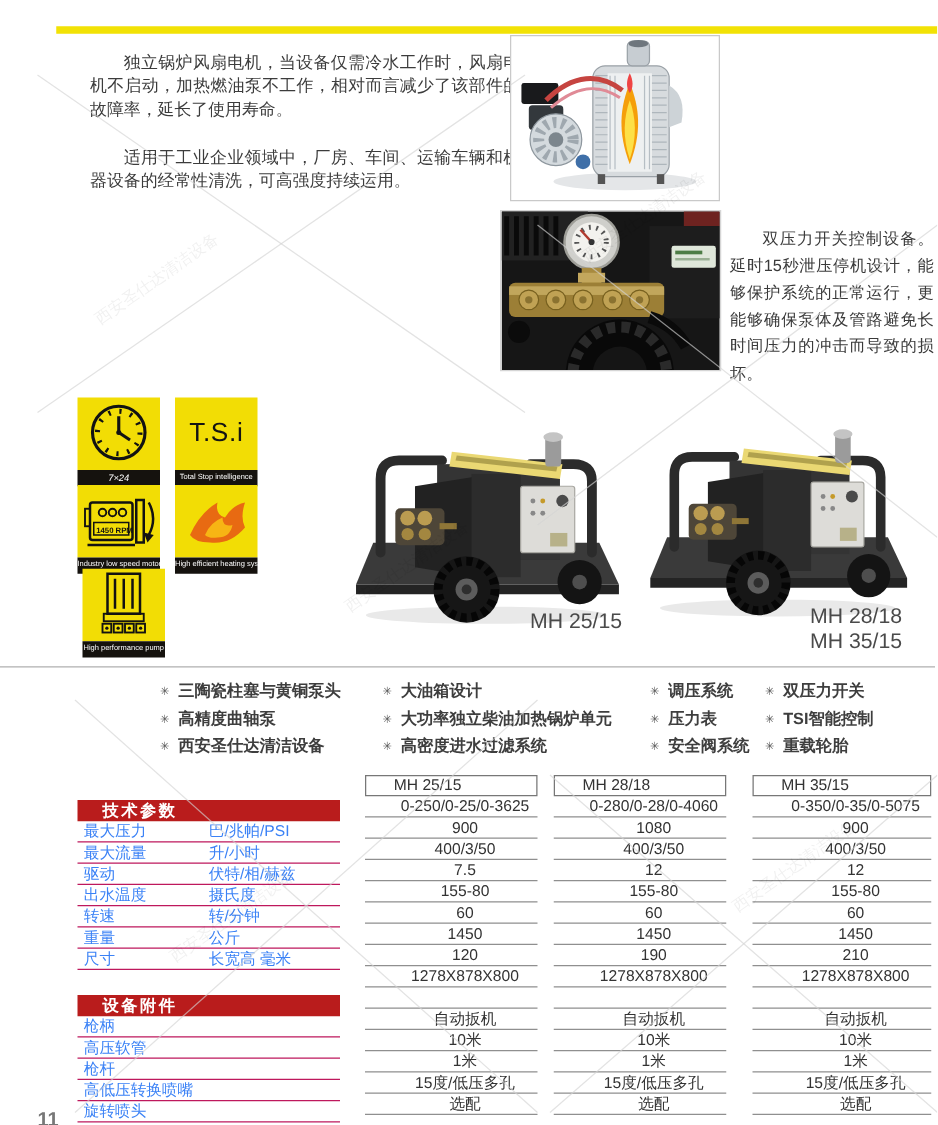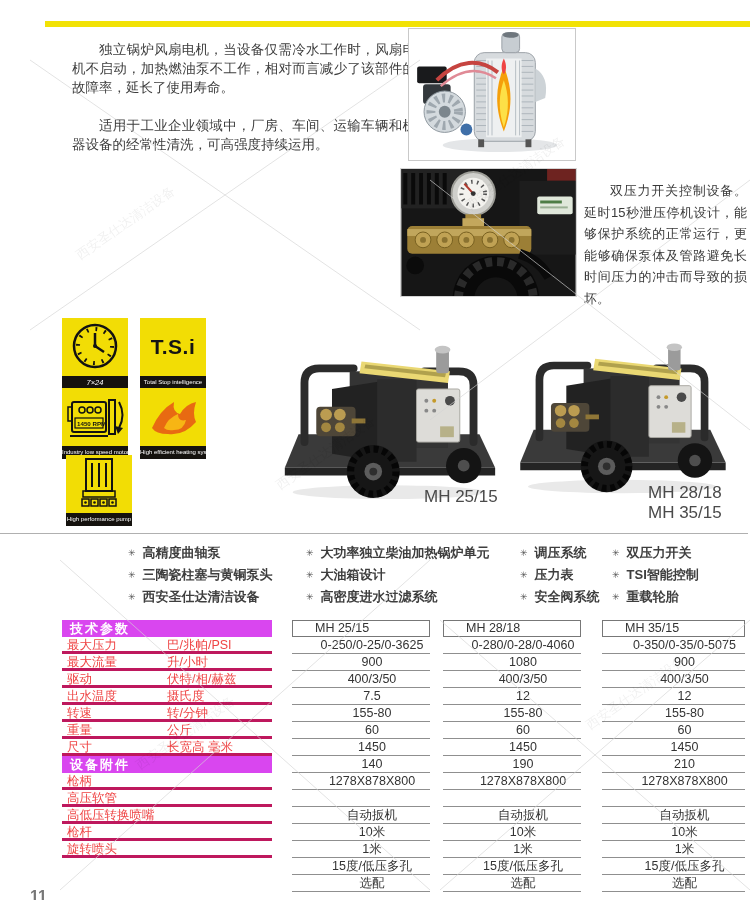--- a/index.html
+++ b/index.html
@@ -26,21 +26,21 @@
   
   .badge{position:absolute;width:66px;}
   .badge .art{height:58px;background:#f2dd05;display:flex;align-items:center;justify-content:center;}
   .badge .lbl{height:13px;background:#15120e;color:#fff;font-size:6px;line-height:13px;
               text-align:center;white-space:nowrap;overflow:hidden;}
   .b-clock{left:62px;top:318px;}
   .b-tsi{left:140px;top:318px;}
   .b-motor{left:62px;top:388px;}
   .b-flame{left:140px;top:388px;}
   .b-pump{left:66px;top:455px;}
-  .tsi-text{font-weight:700;font-size:21px;color:#141414;letter-spacing:0.5px;}
+  .tsi-text{font-weight:400;font-size:21px;color:#141414;letter-spacing:0.5px;}
   .b-clock .lbl{font-size:7.5px;font-style:italic;}
 
   
   .machine1{position:absolute;left:270px;top:332px;width:238px;height:172px;}
   .machine2{position:absolute;left:498px;top:330px;width:248px;height:168px;}
   .model-label{position:absolute;font-size:17px;color:#4a4a4a;line-height:20px;}
   .ml1{left:424px;top:487px;}
   .ml2{left:648px;top:483px;text-align:left;}
 
   
@@ -51,24 +51,24 @@
 
   .divider{position:absolute;left:0;top:533px;width:748px;height:1px;background:#b0b0b0;}
 
   
   .spec{position:absolute;left:0;top:620px;}
   .col{position:absolute;top:0;}
   .cl{left:62px;width:210px;}
   .cm0{left:292px;width:138px;}
   .cm1{left:443px;width:138px;}
   .cm2{left:602px;width:143px;}
-  .sec-bar{height:17px;background:#d946ef;color:#fff;font-size:13px;font-weight:bold;
-           line-height:17px;padding-left:8px;letter-spacing:2px;box-sizing:border-box;}
-  .lrow{height:17px;line-height:16px;border-bottom:3px solid #be185d;font-size:12.5px;
-        color:#ef4444;box-sizing:border-box;white-space:nowrap;}
+  .sec-bar{height:17px;background:#b91c1c;color:#fff;font-size:13px;font-weight:bold;
+           line-height:17px;padding-left:20px;letter-spacing:2px;box-sizing:border-box;margin-top:20px;}
+  .lrow{height:17px;line-height:16px;border-bottom:1px solid #be185d;font-size:12.5px;
+        color:#3b82f6;box-sizing:border-box;white-space:nowrap;}
   .lrow .nm{display:inline-block;width:100px;padding-left:5px;}
   .mhead{height:17px;line-height:14px;border:1px solid #777;font-size:12.5px;color:#333;
          padding-left:22px;box-sizing:border-box;}
   .mcell{height:17px;line-height:16px;border-bottom:1px solid #8f8f8f;font-size:12.5px;
          color:#333;padding-left:22px;box-sizing:border-box;white-space:nowrap;text-align:center;}
 
   .pageno{position:absolute;left:30px;top:888px;font-size:16px;font-weight:bold;color:#777;}
 
   
   .wm{position:absolute;left:0;top:0;width:750px;height:900px;pointer-events:none;z-index:40;}
@@ -266,27 +266,27 @@
       <use href="#washer"></use>
     </svg>
 
   <div class="model-label ml1">MH 25/15</div>
   <div class="model-label ml2">
     <div>MH 28/18</div>
     <div>MH 35/15</div>
   </div>
 
   <ul class="feat f0">
+    <li><span class="blt">✳</span><span>三陶瓷柱塞与黄铜泵头</span></li>
     <li><span class="blt">✳</span><span>高精度曲轴泵</span></li>
-    <li><span class="blt">✳</span><span>三陶瓷柱塞与黄铜泵头</span></li>
     <li><span class="blt">✳</span><span>西安圣仕达清洁设备</span></li>
   </ul>
   <ul class="feat f1">
+    <li><span class="blt">✳</span><span>大油箱设计</span></li>
     <li><span class="blt">✳</span><span>大功率独立柴油加热锅炉单元</span></li>
-    <li><span class="blt">✳</span><span>大油箱设计</span></li>
     <li><span class="blt">✳</span><span>高密度进水过滤系统</span></li>
   </ul>
   <ul class="feat f2">
     <li><span class="blt">✳</span><span>调压系统</span></li>
     <li><span class="blt">✳</span><span>压力表</span></li>
     <li><span class="blt">✳</span><span>安全阀系统</span></li>
   </ul>
   <ul class="feat f3">
     <li><span class="blt">✳</span><span>双压力开关</span></li>
     <li><span class="blt">✳</span><span>TSI智能控制</span></li>
@@ -302,35 +302,35 @@
       <div class="lrow"><span class="nm">最大压力</span><span class="un">巴/兆帕/PSI</span></div>
       <div class="lrow"><span class="nm">最大流量</span><span class="un">升/小时</span></div>
       <div class="lrow"><span class="nm">驱动</span><span class="un">伏特/相/赫兹</span></div>
       <div class="lrow"><span class="nm">出水温度</span><span class="un">摄氏度</span></div>
       <div class="lrow"><span class="nm">转速</span><span class="un">转/分钟</span></div>
       <div class="lrow"><span class="nm">重量</span><span class="un">公斤</span></div>
       <div class="lrow"><span class="nm">尺寸</span><span class="un">长宽高 毫米</span></div>
       <div class="sec-bar">设备附件</div>
       <div class="lrow"><span class="nm">枪柄</span></div>
       <div class="lrow"><span class="nm">高压软管</span></div>
+      <div class="lrow"><span class="nm">枪杆</span></div>
       <div class="lrow"><span class="nm">高低压转换喷嘴</span></div>
-      <div class="lrow"><span class="nm">枪杆</span></div>
       <div class="lrow"><span class="nm">旋转喷头</span></div>
     </div>
 
     <div class="col cm0">
       <div class="mhead">MH 25/15</div>
       <div class="mcell">0-250/0-25/0-3625</div>
       <div class="mcell">900</div>
       <div class="mcell">400/3/50</div>
       <div class="mcell">7.5</div>
       <div class="mcell">155-80</div>
       <div class="mcell">60</div>
       <div class="mcell">1450</div>
-      <div class="mcell">140</div>
+      <div class="mcell">120</div>
       <div class="mcell">1278X878X800</div>
       <div class="mcell"></div>
       <div class="mcell">自动扳机</div>
       <div class="mcell">10米</div>
       <div class="mcell">1米</div>
       <div class="mcell">15度/低压多孔</div>
       <div class="mcell">选配</div>
     </div>
 
     <div class="col cm1">

